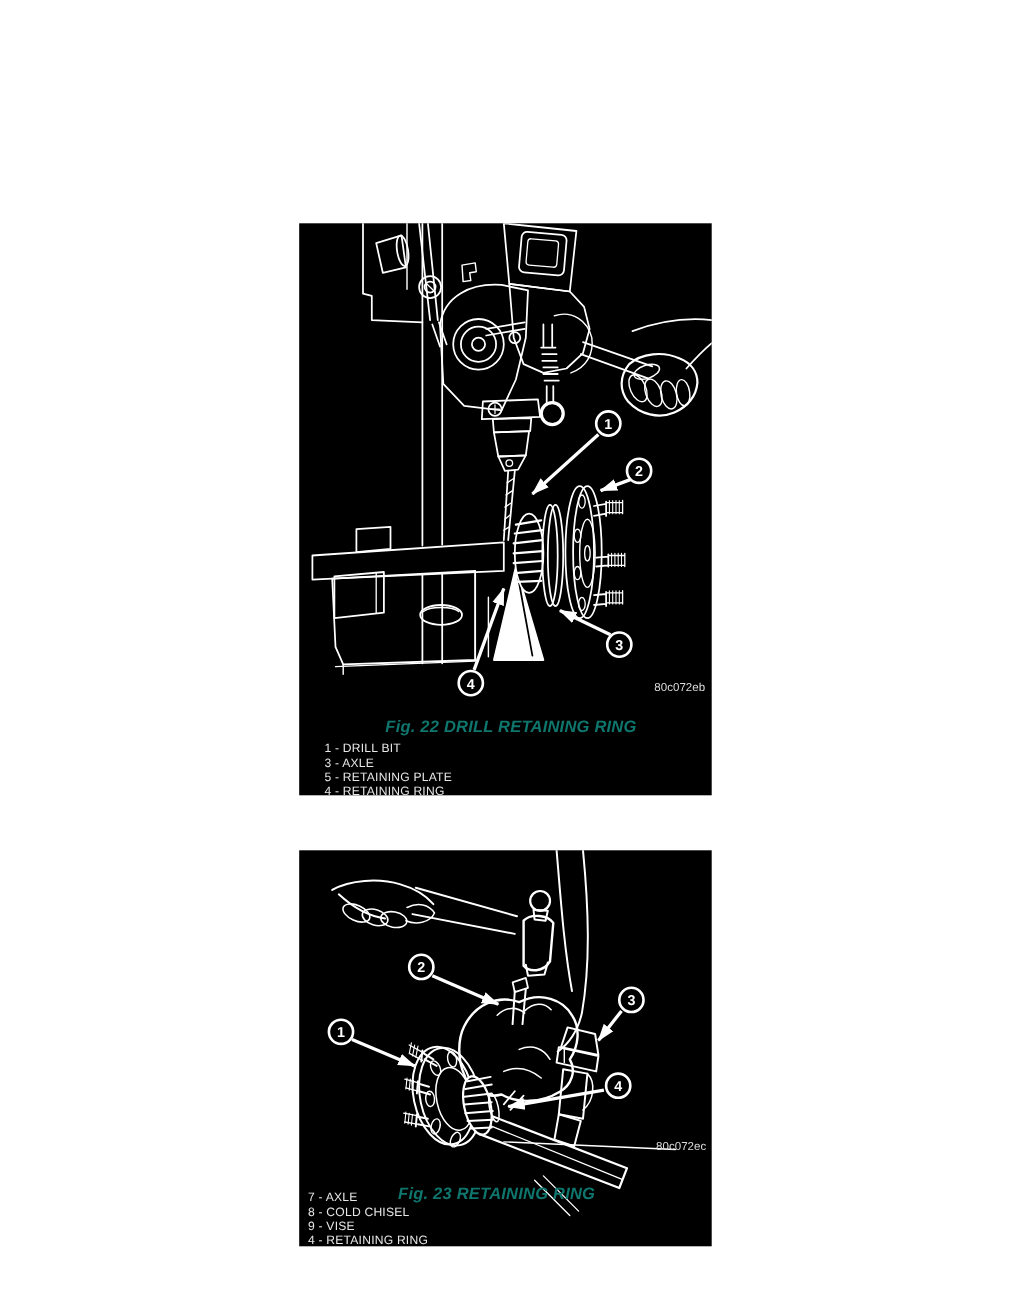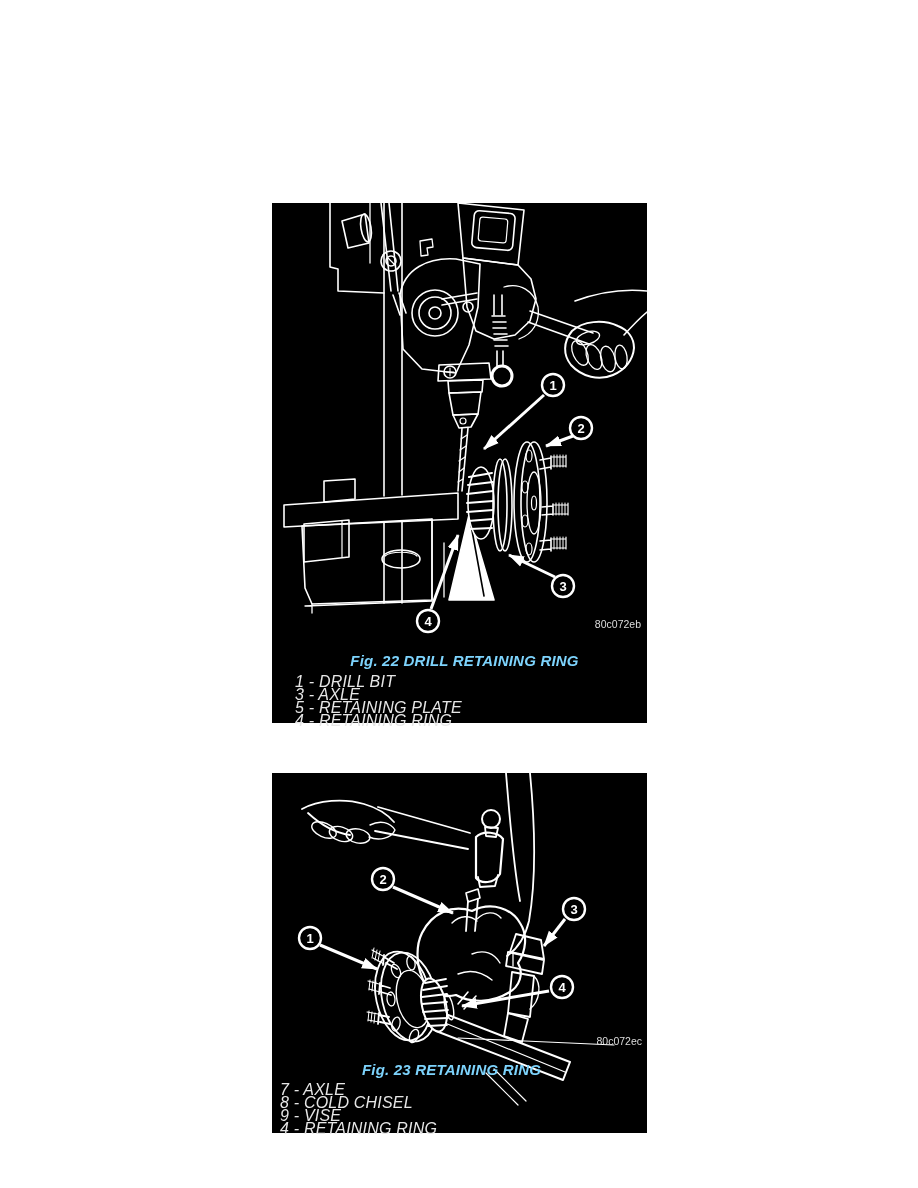--- a/index.html
+++ b/index.html
@@ -9,28 +9,28 @@
     font-family:"Liberation Sans", sans-serif;
   }
   .panel{
     position:absolute;left:272px;width:375px;background:#000;
   }
   #panel-fig22{top:203px;height:520px;}
   #panel-fig23{top:773px;height:360px;}
   .art{position:absolute;left:0;top:0;}
   .fig-caption{
     position:absolute;left:0;right:0;text-align:center;
-    color:#7dd3fc;font-style:italic;font-weight:bold;
+    color:#0f766e;font-style:italic;font-weight:bold;
     font-size:15px;letter-spacing:.2px;white-space:nowrap;
   }
   #panel-fig22 .fig-caption{top:449px;padding-left:10px;}
-  #panel-fig23 .fig-caption{top:288px;padding-right:16px;}
+  #panel-fig23 .fig-caption{top:304px;padding-right:16px;}
   .legend{
-    position:absolute;color:#e6e6e6;font-size:16px;
-    line-height:13.1px;letter-spacing:.2px;white-space:nowrap;font-style:italic;
+    position:absolute;color:#e6e6e6;font-size:11px;
+    line-height:13.1px;letter-spacing:.2px;white-space:nowrap;
   }
   #panel-fig22 .legend{left:23px;top:472px;}
   #panel-fig23 .legend{left:8px;top:310px;}
   svg text.wm{fill:#dcdcdc;font-family:"Liberation Sans",sans-serif;font-size:10.5px;}
   svg text.co{fill:#ffffff;font-family:"Liberation Sans",sans-serif;font-size:13px;font-weight:bold;text-anchor:middle;}
 </style>
 </head>
 <body>
 
 <div class="panel" id="panel-fig22">

